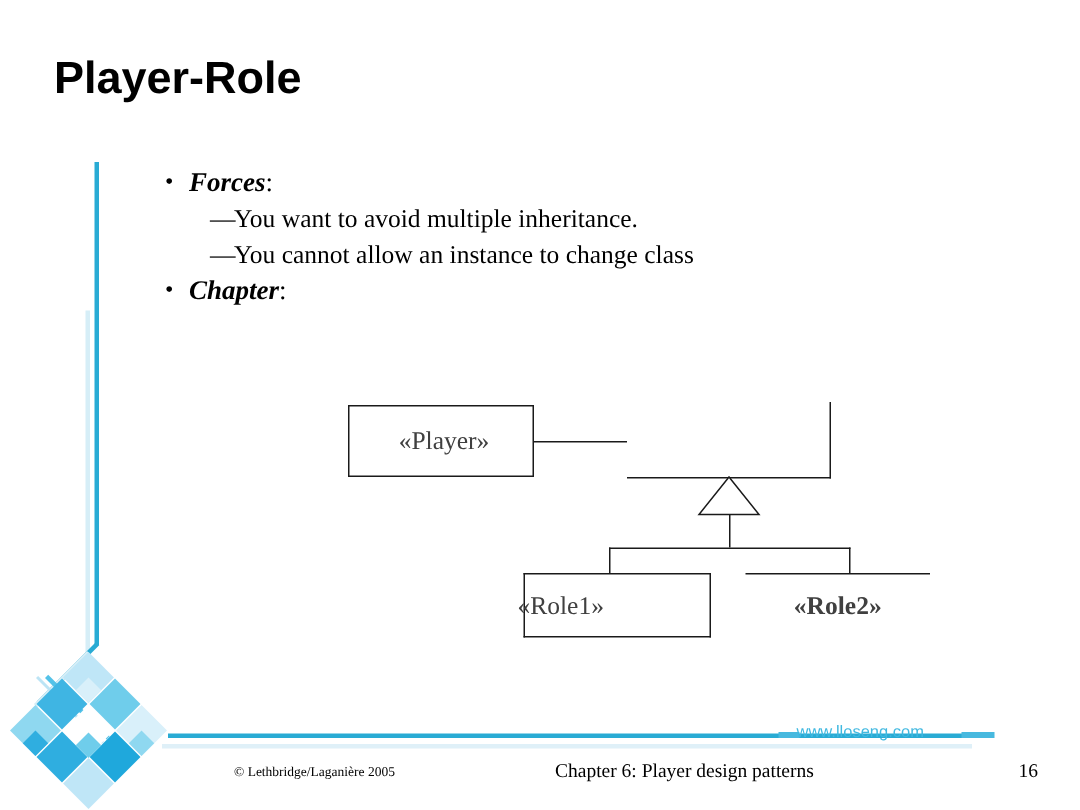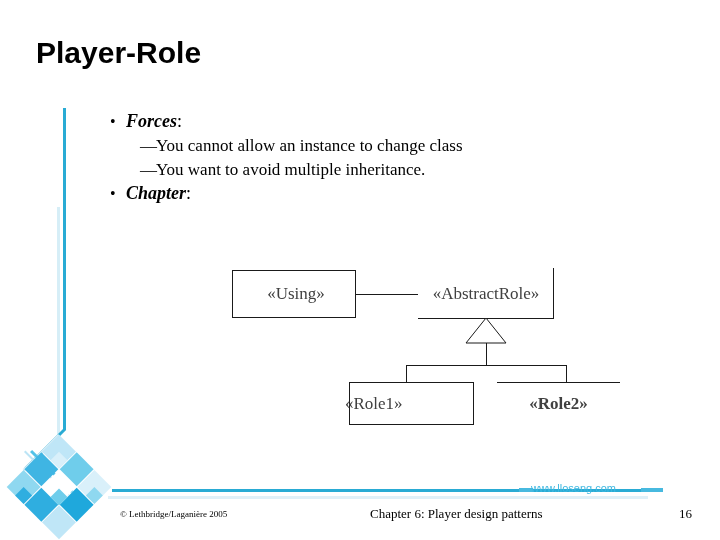--- a/index.html
+++ b/index.html
@@ -130,21 +130,21 @@
     position: absolute;
     background: #1a1a1a;
   }
 
   
   .footer-text {
     position: absolute;
     color: #000000;
     font-family: "Liberation Serif", serif;
   }
-  #copyright { left: 120px; top: 509px; font-size: 9px; font-family: Liberation Serif, serif; }
+  #copyright { left: 156px; top: 509px; font-size: 9px; font-family: Liberation Serif, serif; }
   #chapter   { left: 370px; top: 506px; font-size: 13px; }
   #pagenum   { left: 679px; top: 506px; font-size: 13px; }
   #weburl {
     position: absolute;
     left: 531px;
     top: 482px;
     font-family: "Liberation Sans", sans-serif;
     font-size: 11px;
     font-weight: normal;
     color: #3FB8E0;
@@ -194,45 +194,44 @@
   <div class="accent-hline-pale" style="left:108px; top:496px; width:540px; height:3px;"></div>
 
   <div id="body">
 
     <div class="lvl1">
       <span class="bullet">•</span><span>Forces</span><span class="tail">:</span>
     </div>
 
 
     <div class="lvl2">
+      <span class="dash">—</span><span>You want to avoid multiple inheritance.</span>
+    </div>
+
+    <div class="lvl2">
       <span class="dash">—</span><span>You cannot allow an instance to change class</span>
-    </div>
-
-    <div class="lvl2">
-      <span class="dash">—</span><span>You want to avoid multiple inheritance.</span>
     </div>
 
     <div class="lvl1" style="margin-top:1px;">
       <span class="bullet">•</span><span>Chapter</span><span class="tail">:</span>
     </div>
   </div>
 
   <div id="uml">
 
     <div class="uml-line" style="left:232px; top:270px; width:124px; height:1px;"></div>
     <div class="uml-line" style="left:232px; top:270px; width:1px;   height:48px;"></div>
     <div class="uml-line" style="left:355px; top:270px; width:1px;   height:48px;"></div>
     <div class="uml-line" style="left:232px; top:317px; width:124px; height:1px;"></div>
-    <div class="uml-label" style="left:248px; top:284px; width:96px; text-align:center;">«Using»</div>
+    <div class="uml-label" style="left:248px; top:284px; width:96px; text-align:center;">«Player»</div>
 
     <div class="uml-line" style="left:356px; top:294px; width:62px; height:1px;"></div>
 
     <div class="uml-line" style="left:553px; top:268px; width:1px;   height:51px;"></div>
     <div class="uml-line" style="left:418px; top:318px; width:136px; height:1px;"></div>
-    <div class="uml-label" style="left:423px; top:284px; width:126px; text-align:center;">«AbstractRole»</div>
 
     <svg style="position:absolute; left:466px; top:318px; width:40px; height:26px; overflow:visible;">
       <polygon points="20,0 0,25 40,25" fill="#ffffff" stroke="#1a1a1a" stroke-width="1"></polygon>
     </svg>
 
     <div class="uml-line" style="left:486px; top:343px; width:1px;   height:22px;"></div>
     <div class="uml-line" style="left:406px; top:365px; width:161px; height:1px;"></div>
     <div class="uml-line" style="left:406px; top:365px; width:1px; height:17px;"></div>
     <div class="uml-line" style="left:566px; top:365px; width:1px; height:17px;"></div>
 

